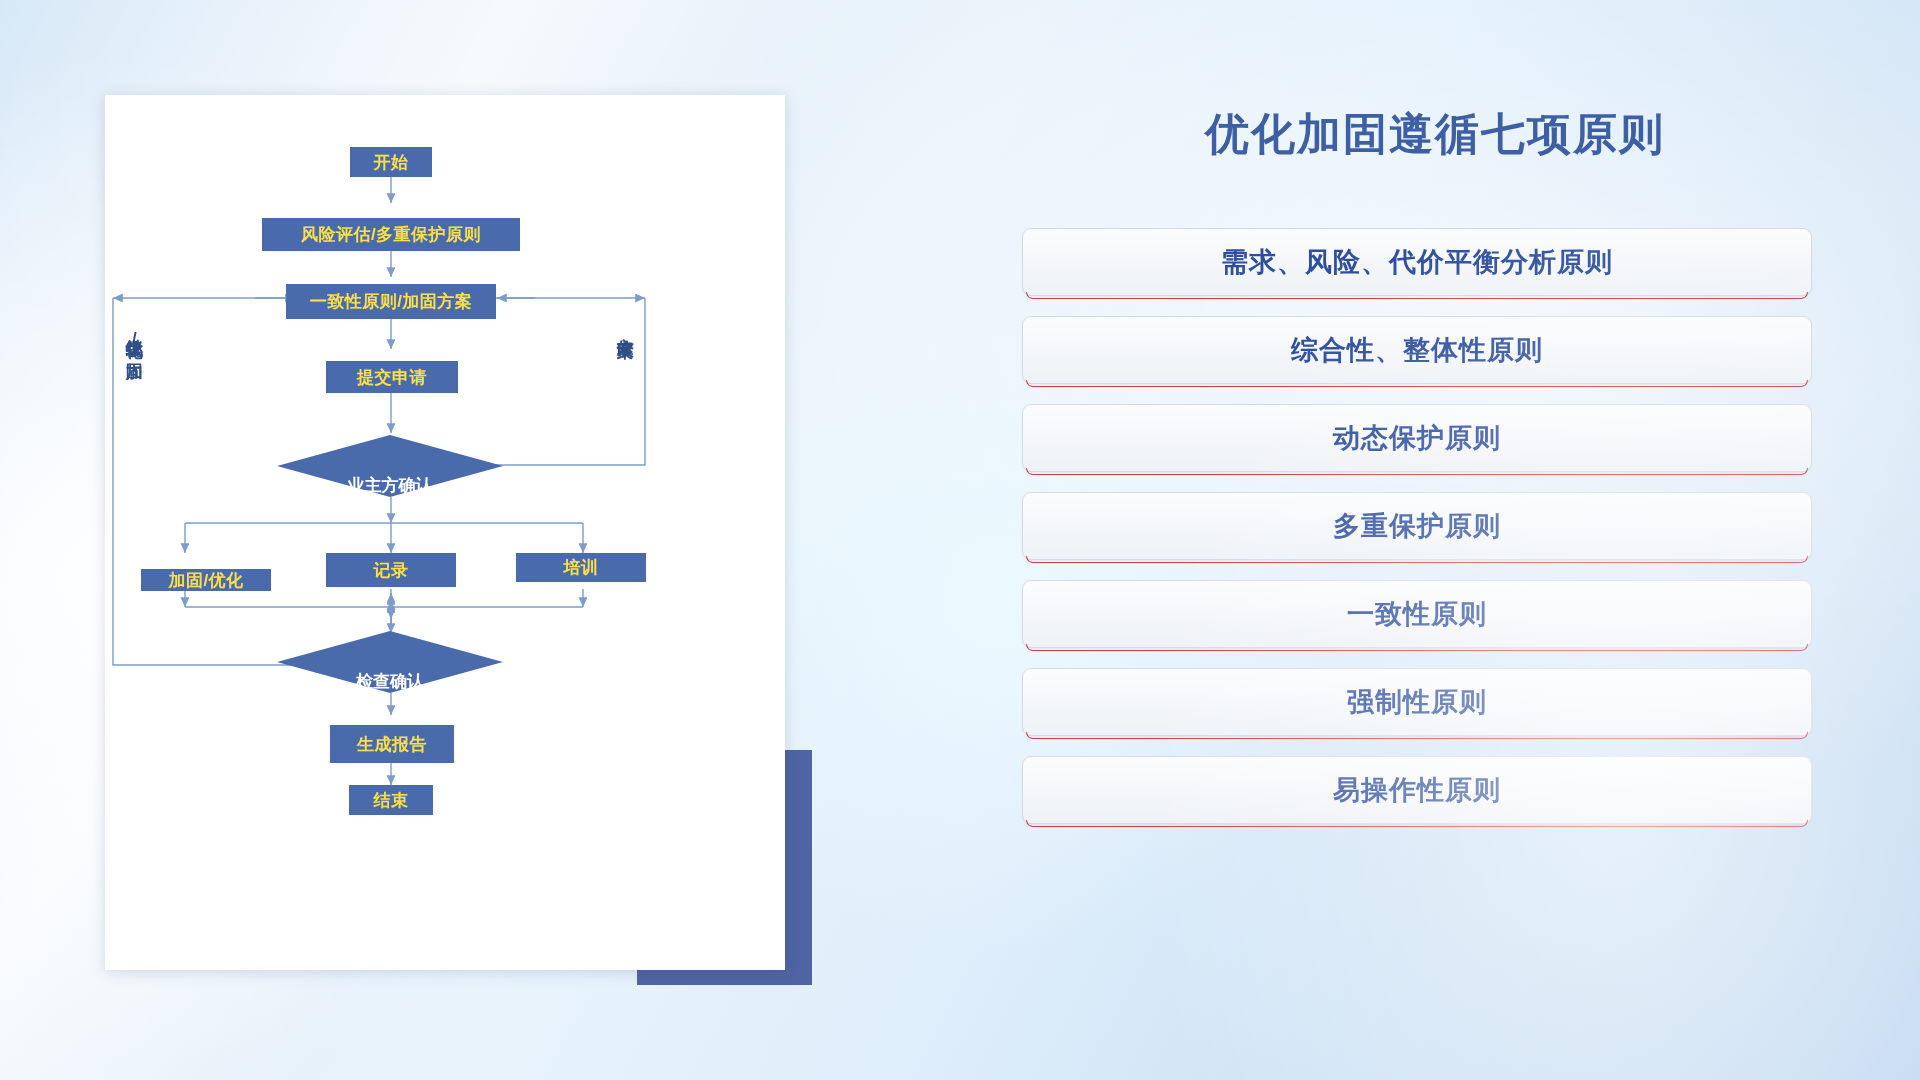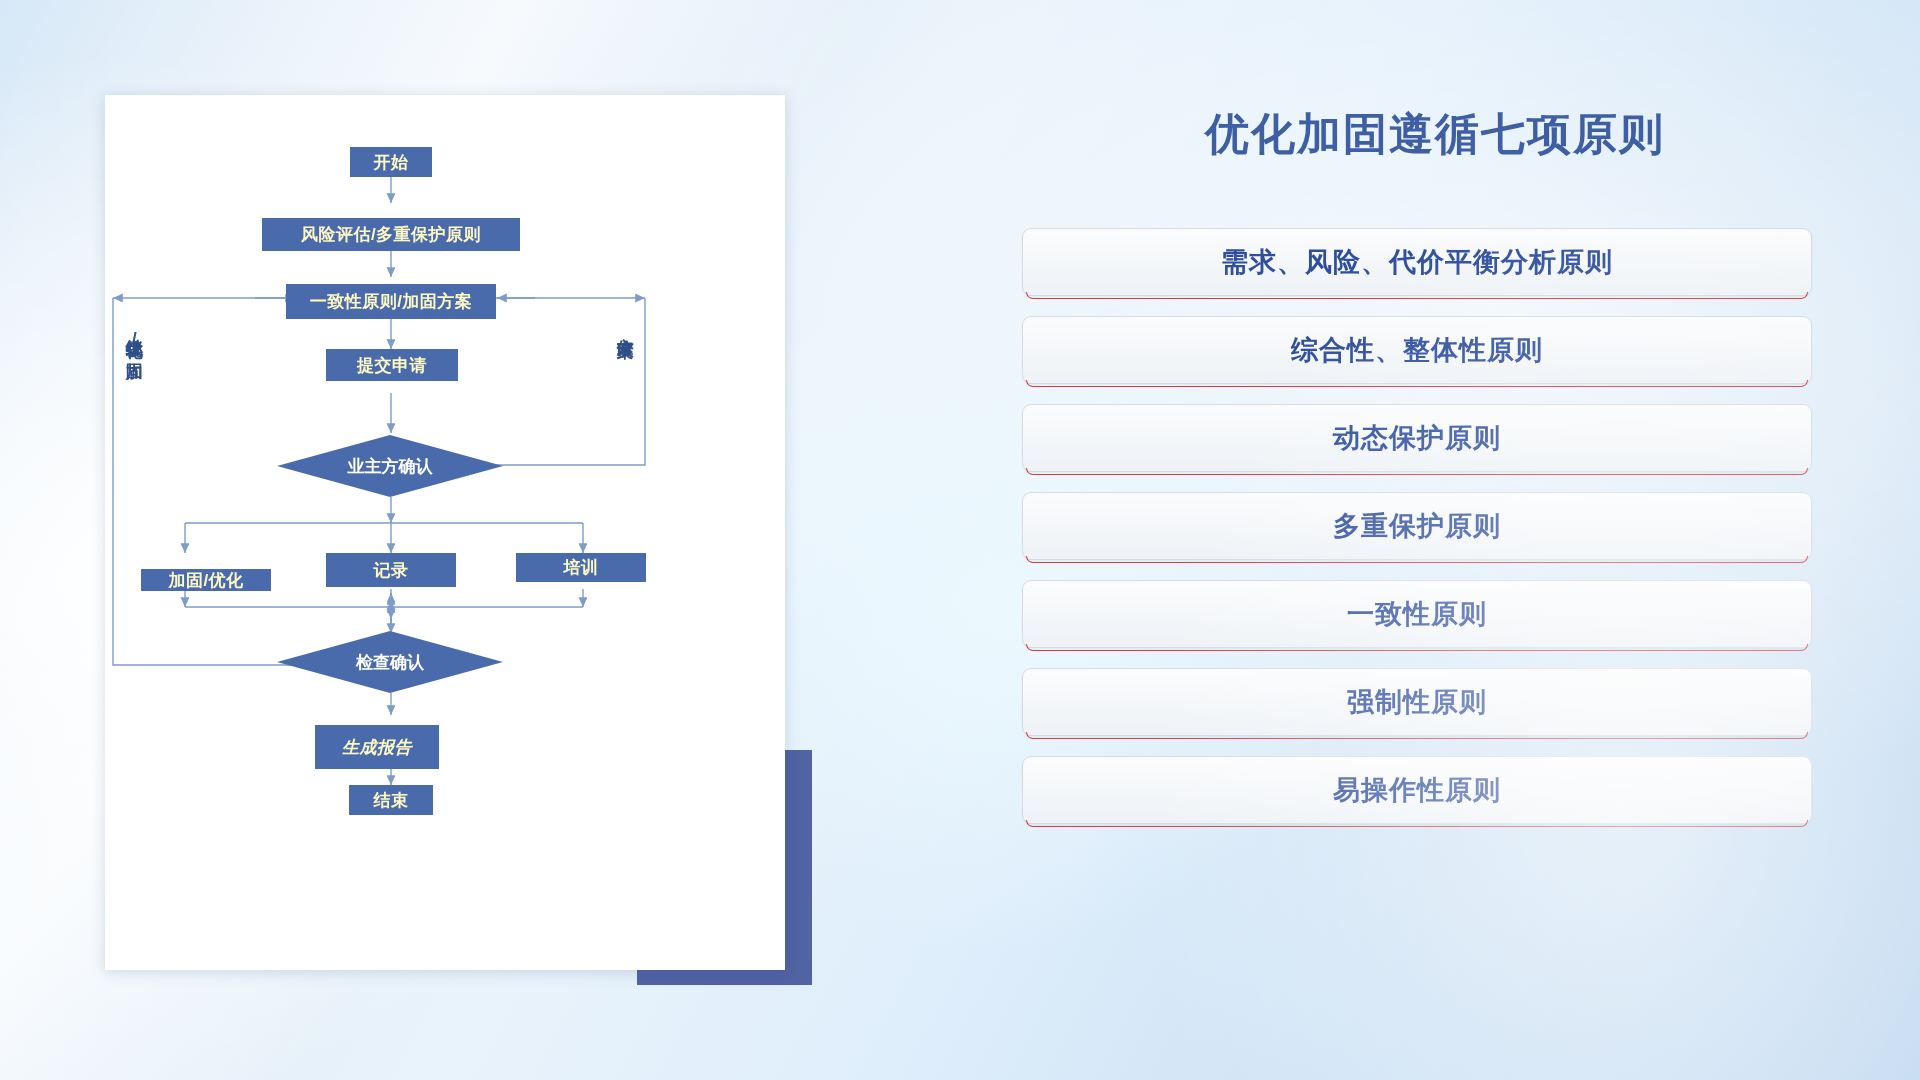--- a/index.html
+++ b/index.html
@@ -62,34 +62,34 @@
     background: #ffffff;
     box-shadow: 0 2px 14px rgba(40,70,120,.18);
   }
 
   .flow-svg { position: absolute; left: 0; top: 0; }
 
   .node {
     position: absolute;
     box-sizing: border-box;
     background: #4a6bab;
-    color: #fef9c3;
+    color: #fde047;
     font-size: 17px;
     font-weight: bold;
     display: flex;
     align-items: center;
     justify-content: center;
     letter-spacing: .5px;
     white-space: nowrap;
   }
 
   .diamond-wrap {
     position: absolute;
     display: flex;
-    align-items: center;
+    align-items: flex-end;
     justify-content: center;
   }
   .diamond-wrap .dia {
     position: absolute;
     left: 0; top: 0;
     width: 100%; height: 100%;
     background: #4a6bab;
     clip-path: polygon(50% 0%, 100% 50%, 50% 100%, 0% 50%);
   }
   .diamond-wrap .dia-label {
@@ -227,39 +227,39 @@
         <path d="M150,203 L190,203"></path>
       </g>
     </svg>
 
     <div class="node" style="left:245px; top:52px; width:82px; height:30px;">开始</div>
 
     <div class="node" style="left:157px; top:123px; width:258px; height:33px;">风险评估/多重保护原则</div>
 
     <div class="node" style="left:181px; top:189px; width:210px; height:35px;">一致性原则/加固方案</div>
 
-    <div class="node" style="left:221px; top:254px; width:132px; height:32px;">提交申请</div>
+    <div class="node" style="left:221px; top:266px; width:132px; height:32px;">提交申请</div>
 
     <div class="diamond-wrap" style="left:172px; top:340px; width:226px; height:62px;">
       <div class="dia"></div>
       <div class="dia-label">业主方确认</div>
     </div>
 
     <div class="node" style="left:36px; top:458px; width:130px; height:22px;margin-top:16px;">加固/优化</div>
 
     <div class="node" style="left:221px; top:458px; width:130px; height:34px;">记录</div>
 
     <div class="node" style="left:411px; top:458px; width:130px; height:29px;">培训</div>
 
     <div class="diamond-wrap" style="left:172px; top:536px; width:226px; height:62px;">
       <div class="dia"></div>
       <div class="dia-label">检查确认</div>
     </div>
 
-    <div class="node" style="left:210px; top:630px; width:124px; height:44px;font-style:italic;">生成报告</div>
+    <div class="node" style="left:225px; top:630px; width:124px; height:38px;">生成报告</div>
 
     <div class="node" style="left:244px; top:690px; width:84px; height:30px;">结束</div>
 
     <div class="side-label" style="left:20px; top:230px; height:120px;">继续优化/加固</div>
 
     <div class="side-label" style="left:511px; top:230px; height:110px;">方案修改</div>
   </div>
 
   <div class="right-title">优化加固遵循七项原则</div>
 

